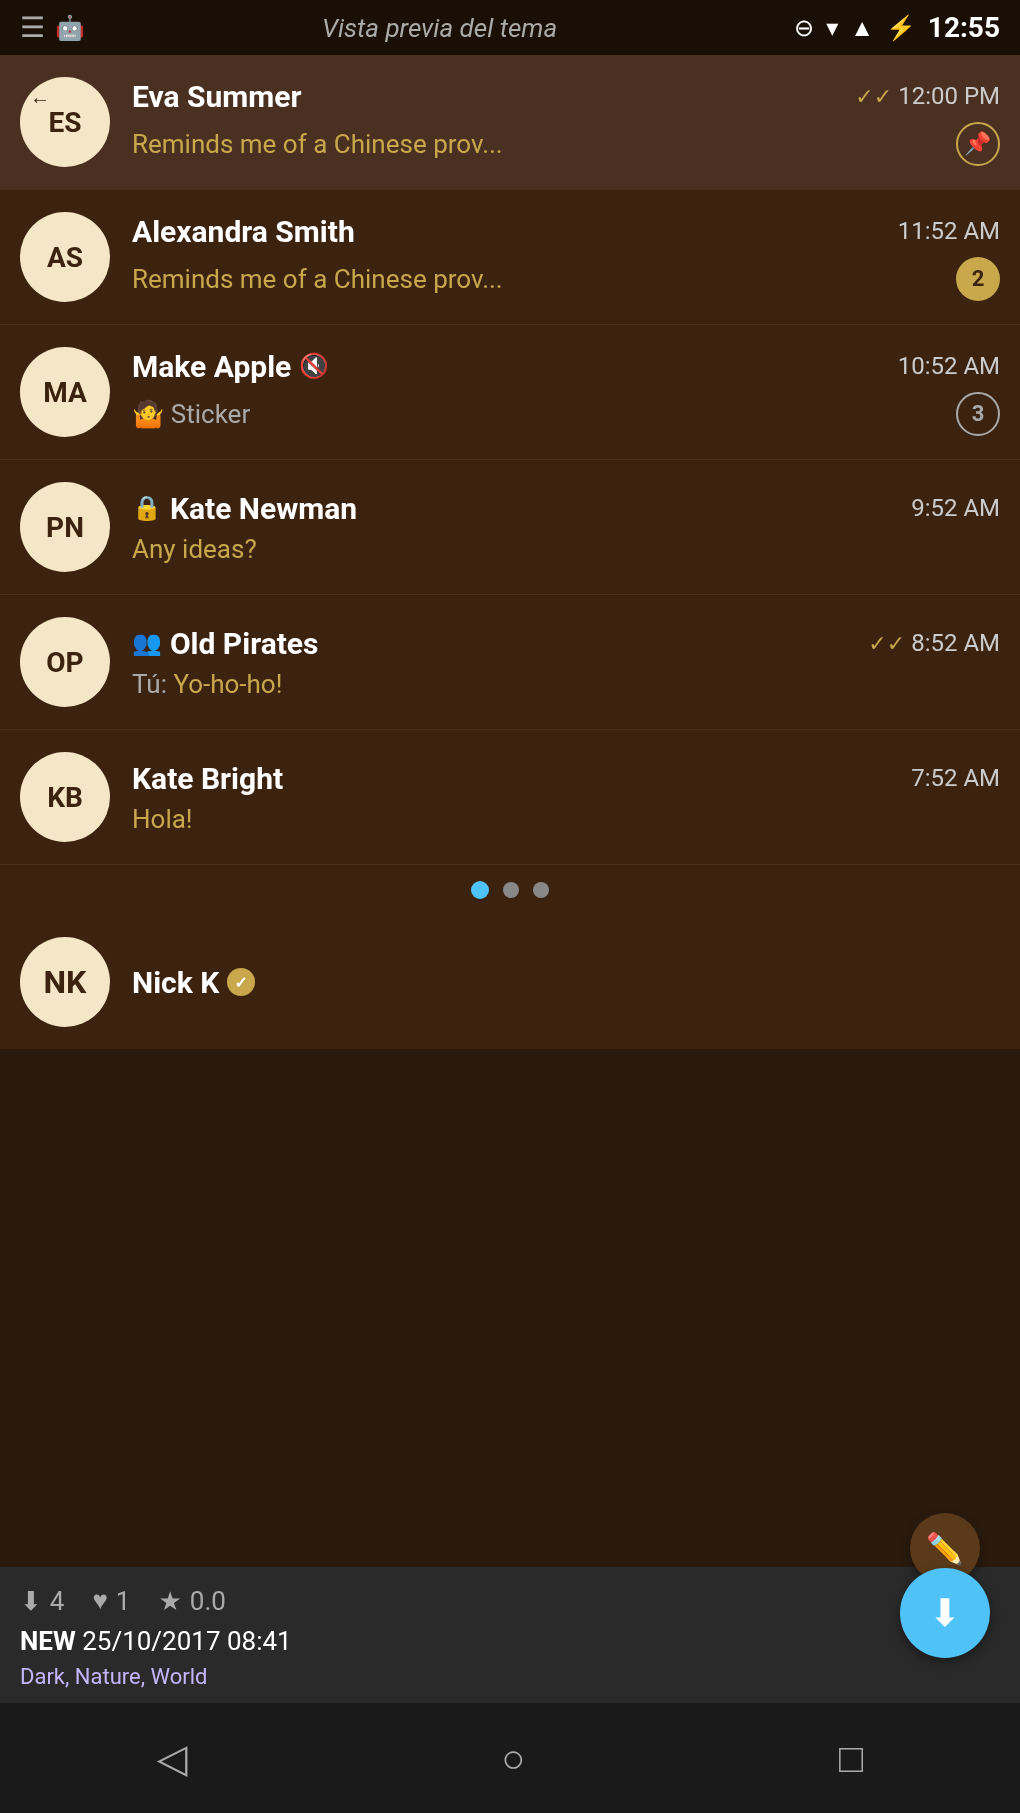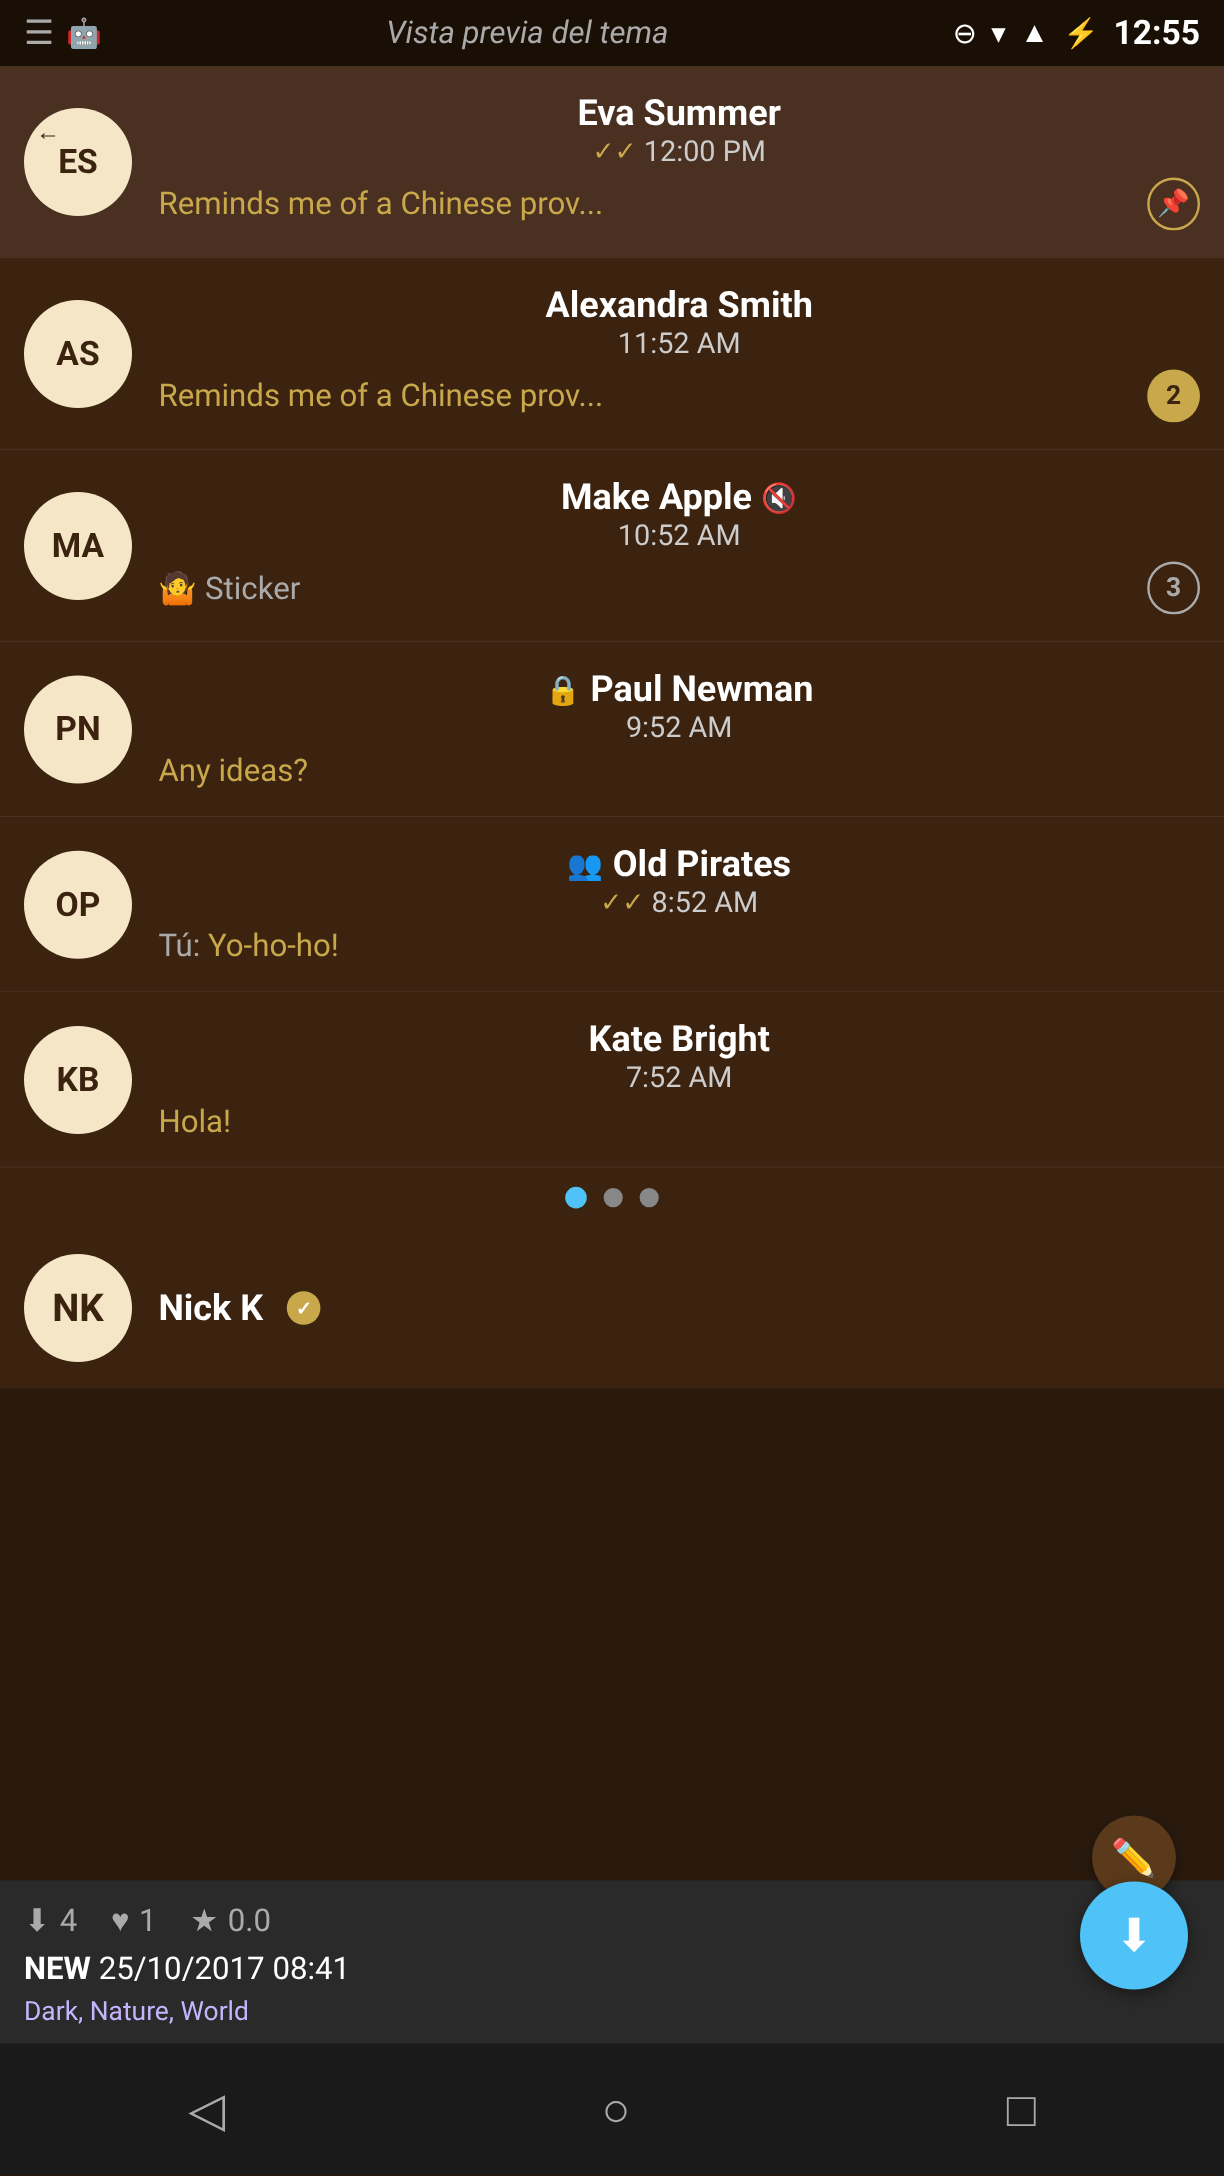--- a/index.html
+++ b/index.html
@@ -83,21 +83,20 @@
       flex: 1;
       margin-left: 22px;
       overflow: hidden;
     }
 
     .chat-name-row {
       display: flex;
       justify-content: space-between;
       align-items: center;
       margin-bottom: 8px;
-      flex-direction: column;
     }
     .chat-name {
       font-size: 30px;
       font-weight: bold;
       color: white;
       display: flex;
       align-items: center;
       gap: 8px;
     }
     .chat-name .mute-icon {
@@ -303,21 +302,21 @@
     }
     .nick-content {
       margin-left: 22px;
     }
     .nick-name {
       font-size: 30px;
       font-weight: bold;
       color: white;
       display: flex;
       align-items: center;
-      gap: 20px;
+      gap: 8px;
     }
     .verified-badge {
       width: 28px;
       height: 28px;
       background: #c8a84b;
       border-radius: 50%;
       display: flex;
       align-items: center;
       justify-content: center;
       font-size: 16px;
@@ -400,21 +399,21 @@
   </div>
 
   <div class="chat-item">
     <div class="avatar">
       <span>PN</span>
     </div>
     <div class="chat-content">
       <div class="chat-name-row">
         <span class="chat-name">
           <span style="font-size:24px;">🔒</span>
-          <span>Paul Newman</span>
+          <span>Kate Newman</span>
         </span>
         <span class="chat-time">9:52 AM</span>
       </div>
       <div class="chat-preview-row">
         <span class="chat-preview">Any ideas?</span>
       </div>
     </div>
   </div>
 
   <div class="chat-item">

